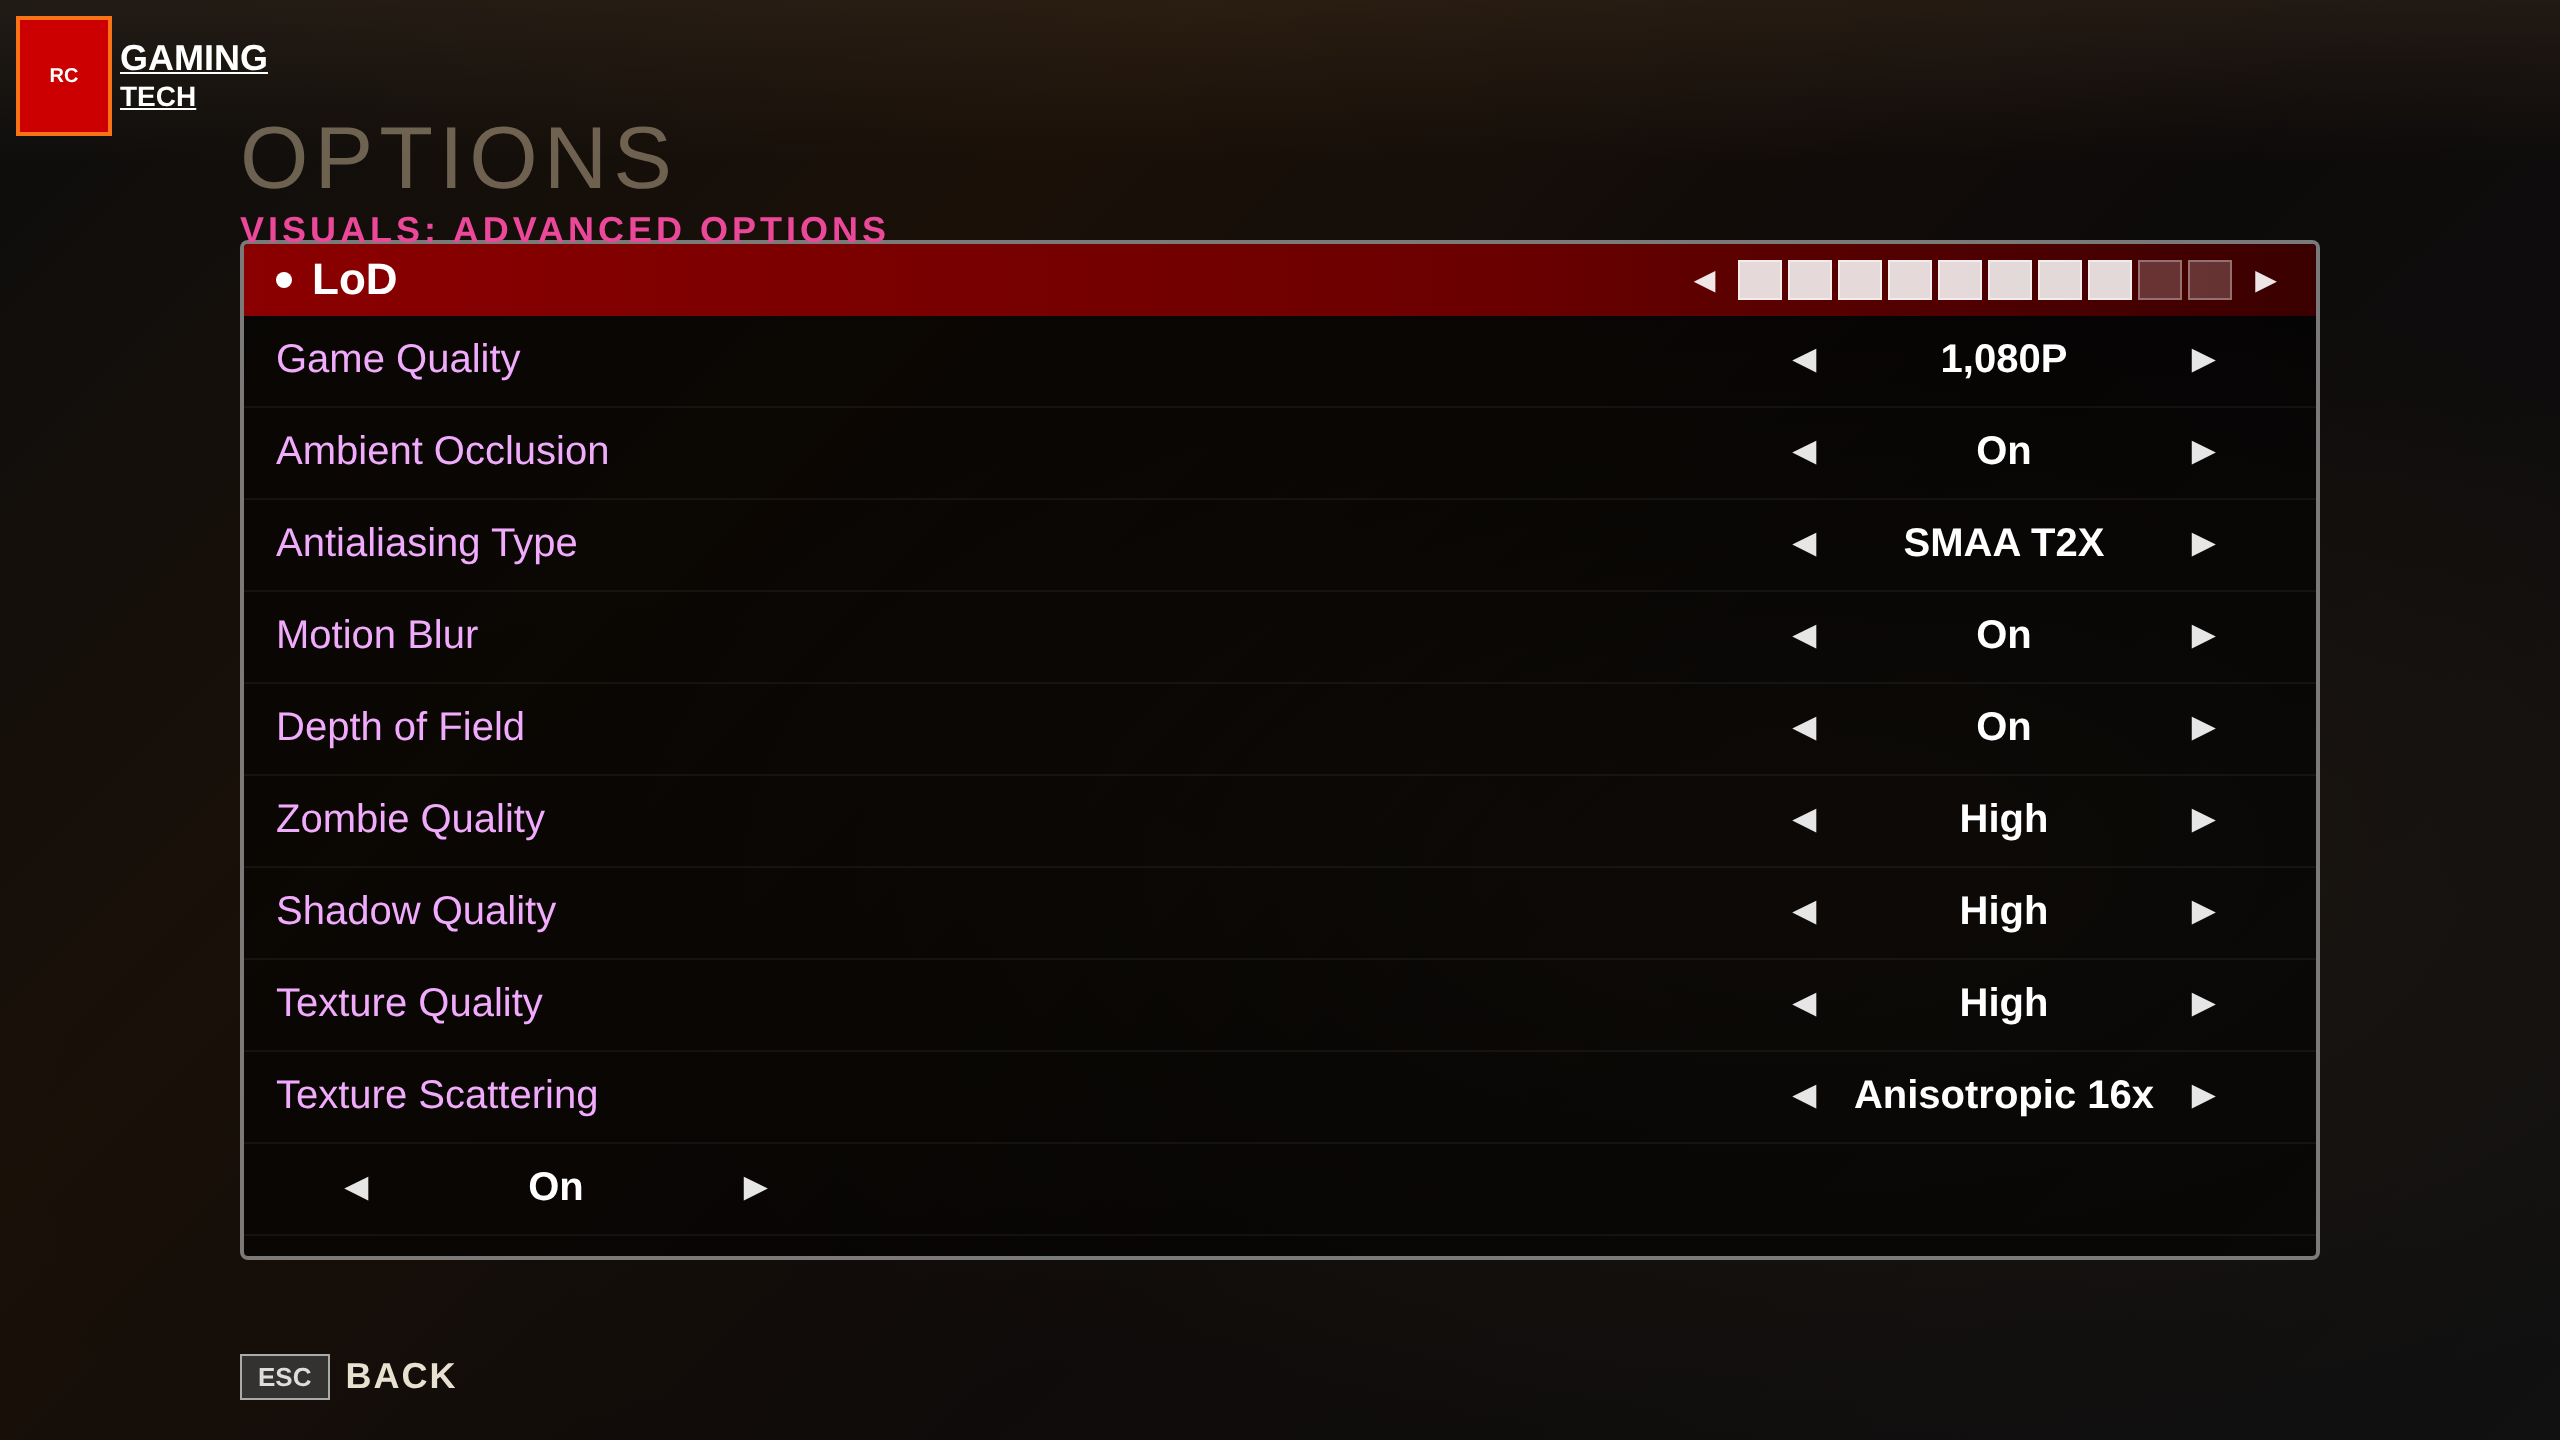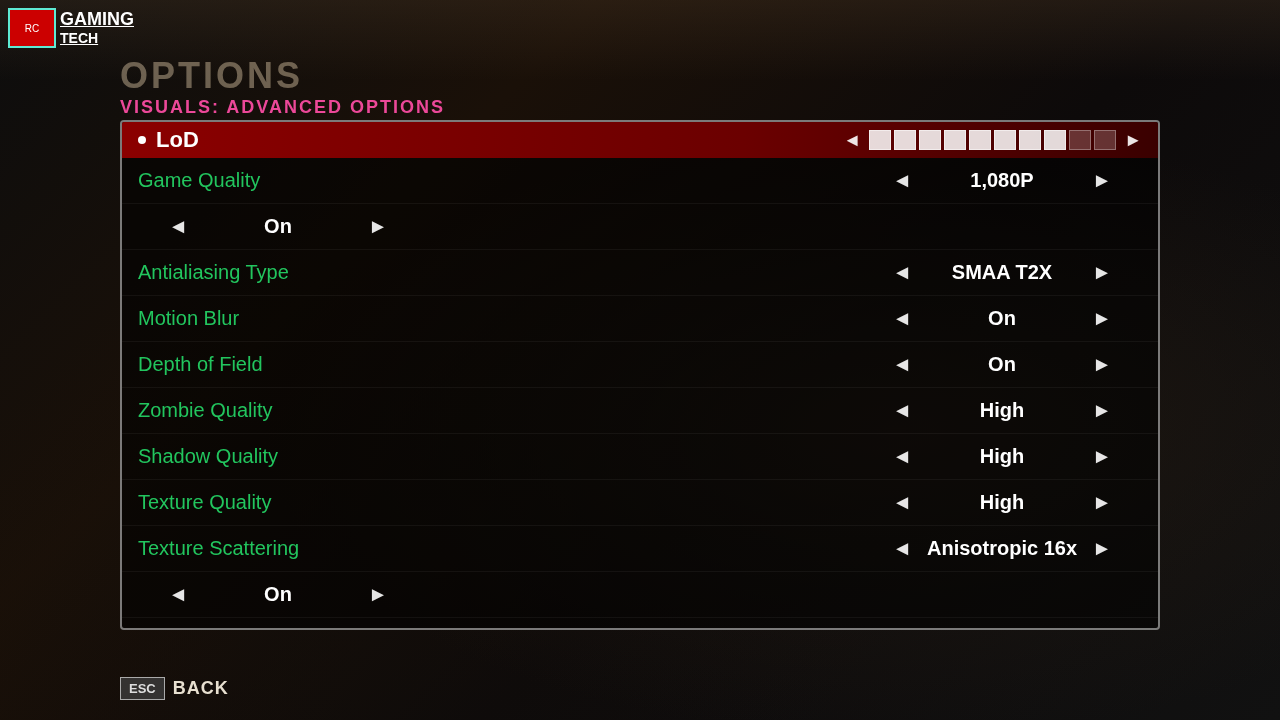--- a/index.html
+++ b/index.html
@@ -47,28 +47,28 @@
       position: absolute;
       top: 8px;
       left: 8px;
       z-index: 10;
       display: flex;
       align-items: center;
     }
 
     .logo-box {
       width: 48px;
-      height: 40px;
+      height: 60px;
       background: #c00;
-      border: 2px solid #5eead4;
+      border: 2px solid #f97316;
       display: flex;
       align-items: center;
       justify-content: center;
       font-size: 10px;
-      font-weight: normal;
+      font-weight: bold;
       color: white;
       flex-shrink: 0;
     }
 
     .logo-text {
       margin-left: 4px;
       color: #fff;
       font-size: 11px;
       font-weight: bold;
       line-height: 1.2;
@@ -89,22 +89,22 @@
     
     .page-title-area {
       position: absolute;
       top: 55px;
       left: 120px;
       z-index: 10;
     }
 
     .main-title {
       color: rgba(200,180,150,0.5);
-      font-size: 36px;
-      font-weight: bold;
+      font-size: 44px;
+      font-weight: normal;
       letter-spacing: 3px;
       text-transform: uppercase;
     }
 
     .subtitle {
       color: #ec4899;
       font-size: 18px;
       font-weight: bold;
       letter-spacing: 2px;
       text-transform: uppercase;
@@ -184,21 +184,21 @@
 
     .setting-row {
       display: flex;
       align-items: center;
       padding: 8px 16px;
       border-bottom: 1px solid rgba(255,255,255,0.05);
       min-height: 46px;
     }
 
     .setting-name {
-      color: #22c55e;
+      color: #f0abfc;
       font-size: 20px;
       flex: 1;
       font-weight: normal;
     }
 
     .setting-control {
       display: flex;
       align-items: center;
       gap: 10px;
       min-width: 280px;
@@ -297,20 +297,21 @@
   <div class="settings-list" id="settings-list">
       <div class="setting-row">
         <div class="setting-name">Game Quality</div>
         <div class="setting-control">
           <span class="chevron-left">◄</span>
           <span class="setting-value">1,080P</span>
           <span class="chevron-right">►</span>
         </div>
       </div>
       <div class="setting-row">
+        <div class="setting-name">Ambient Occlusion</div>
         <div class="setting-control">
           <span class="chevron-left">◄</span>
           <span class="setting-value">On</span>
           <span class="chevron-right">►</span>
         </div>
       </div>
       <div class="setting-row">
         <div class="setting-name">Antialiasing Type</div>
         <div class="setting-control">
           <span class="chevron-left">◄</span>

